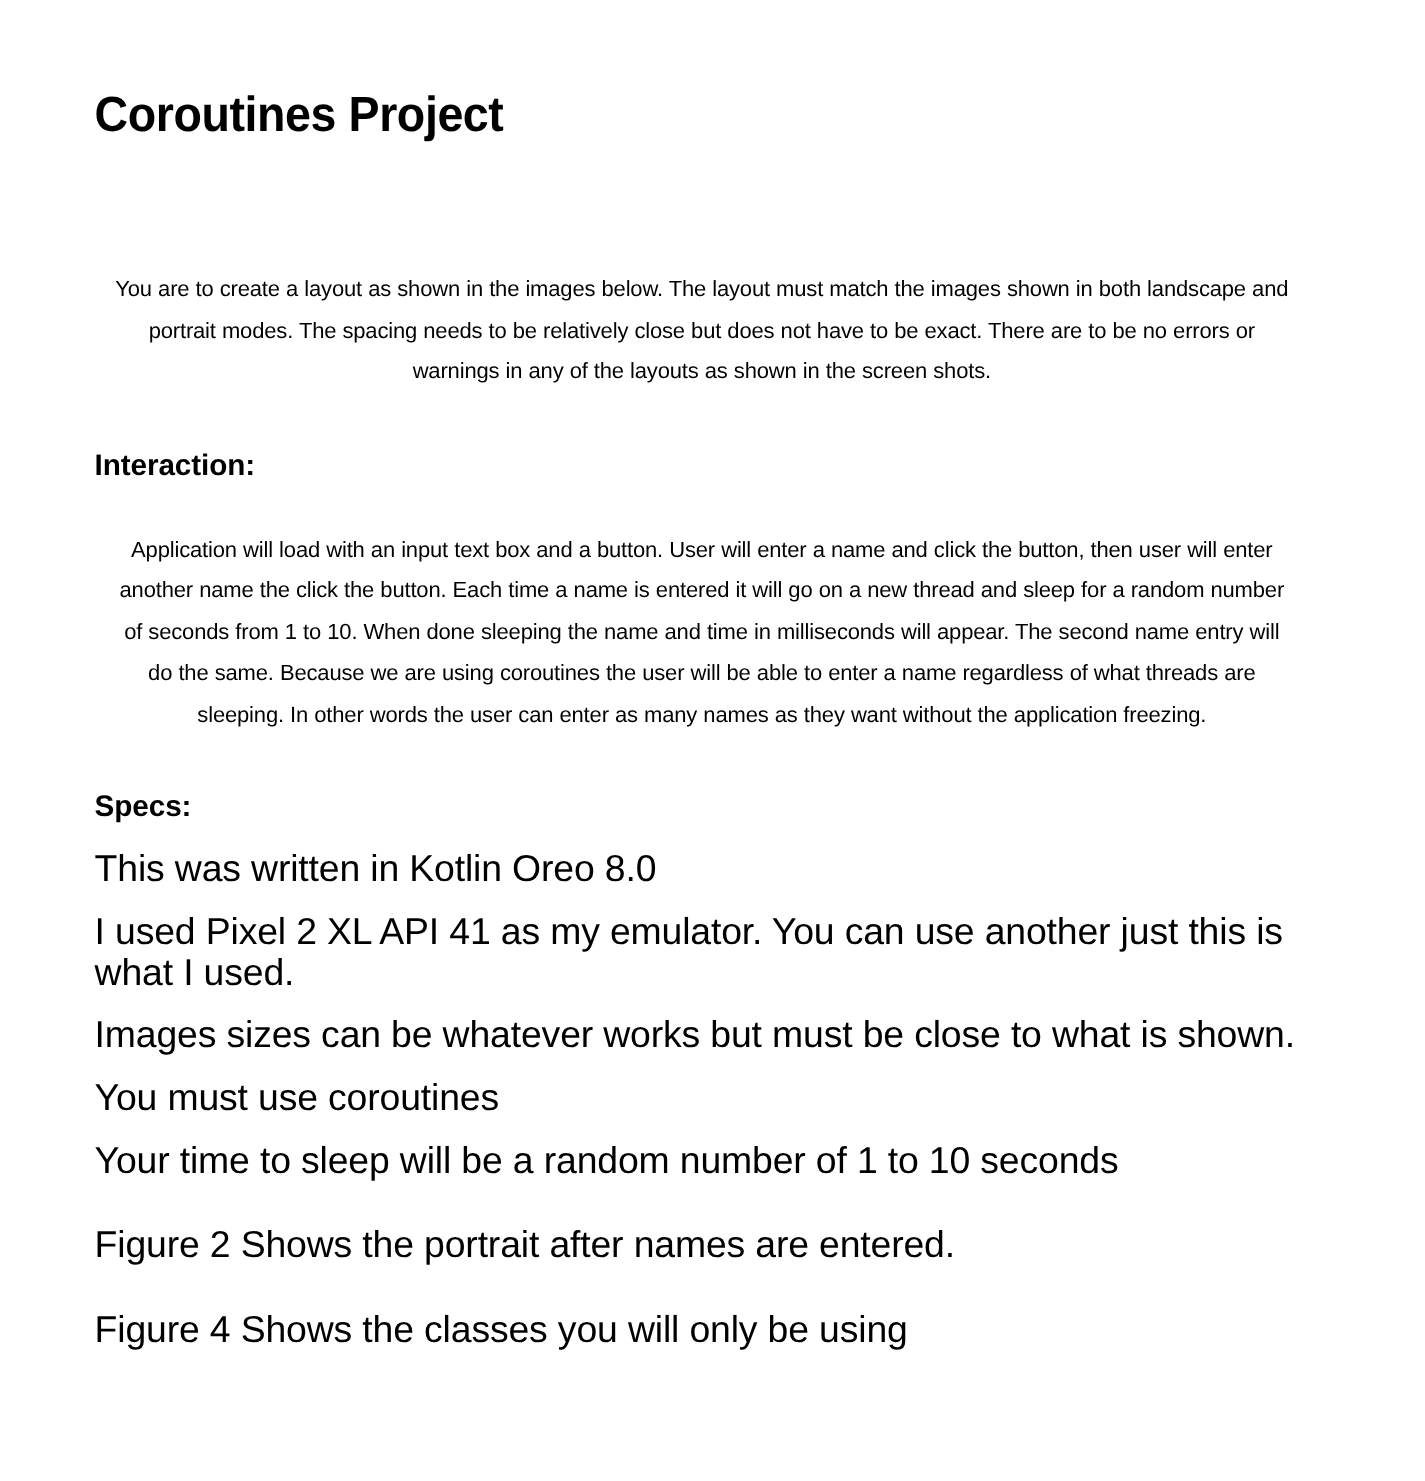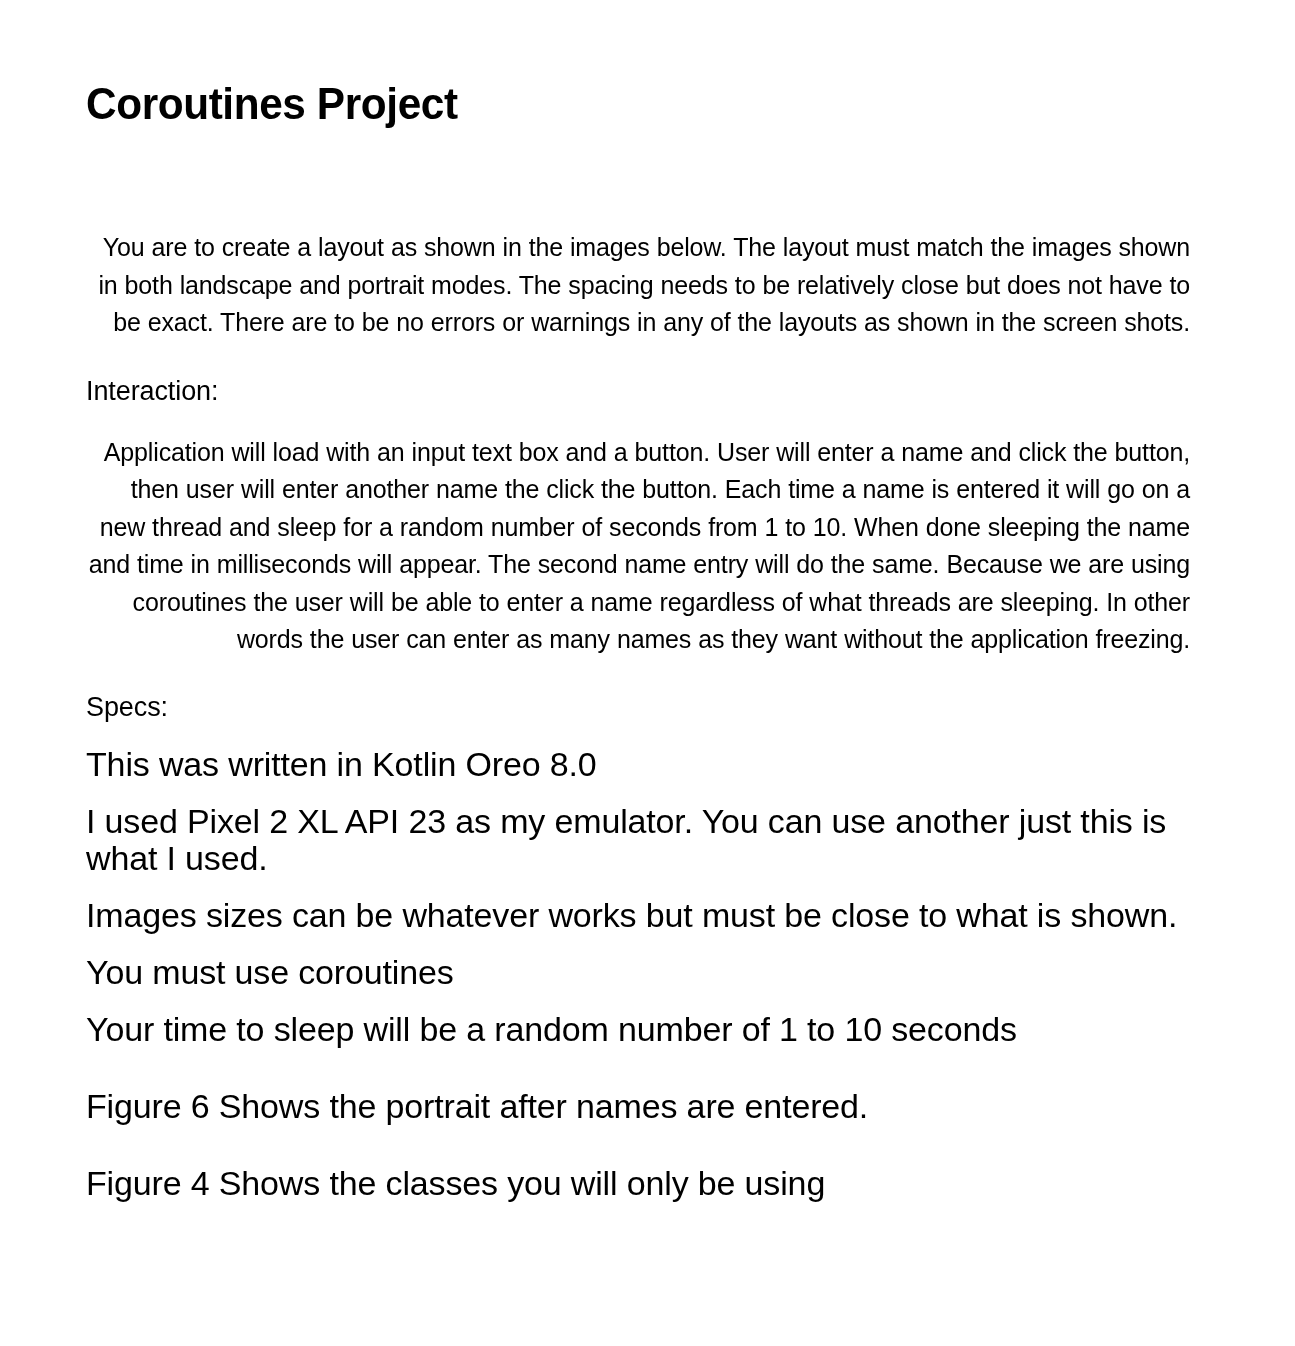--- a/index.html
+++ b/index.html
@@ -34,30 +34,30 @@
     line-height: 52px;
     letter-spacing: -0.4px;
     margin: 0;
     padding-top: 78px;
     font-stretch: condensed;
     transform: scaleX(0.94);
     transform-origin: left center;
   }
   .section-heading {
     font-size: 27px;
-    font-weight: 400;
+    font-weight: 700;
     line-height: 34px;
     margin: 0;
     letter-spacing: -0.1px;
   }
   .body-para {
-    font-size: 25px;
+    font-size: 20px;
     line-height: 37.5px;
-    margin: 0;
-    text-align: right;
+    margin: 16px;
+    text-align: center;
     letter-spacing: -0.15px;
     word-spacing: 0.2px;
   }
   .spec-line {
     font-size: 34px;
     line-height: 37px;
     margin: 0;
     letter-spacing: -0.15px;
   }
 
@@ -91,35 +91,35 @@
 
     <div class="gap-para"></div>
 
     <h2 class="section-heading">Specs:</h2>
 
     <div class="gap-spec-first"></div>
 
     <p class="spec-line">This was written in Kotlin Oreo 8.0</p>
     <div class="gap-spec"></div>
 
-    <p class="spec-line">I used Pixel 2 XL API 23 as my emulator.  You can use another just this is what I used.</p>
+    <p class="spec-line">I used Pixel 2 XL API 41 as my emulator.  You can use another just this is what I used.</p>
     <div class="gap-spec"></div>
 
     <p class="spec-line">Images sizes can be whatever works but must be close to what is shown.</p>
     <div class="gap-spec"></div>
 
     <p class="spec-line">You must use coroutines</p>
     <div class="gap-spec"></div>
 
     <p class="spec-line">Your time to sleep will be a random number of 1 to 10 seconds</p>
     <div class="gap-spec"></div>
 
     <div class="gap-spec"></div>
 
-    <p class="spec-line">Figure 6 Shows the portrait after names are entered.</p>
+    <p class="spec-line">Figure 2 Shows the portrait after names are entered.</p>
     <div class="gap-spec"></div>
 
     <div class="gap-spec"></div>
 
     <p class="spec-line">Figure 4 Shows the classes you will only be using</p>
     <div class="gap-spec"></div>
 
 
   </div>
 </div>

